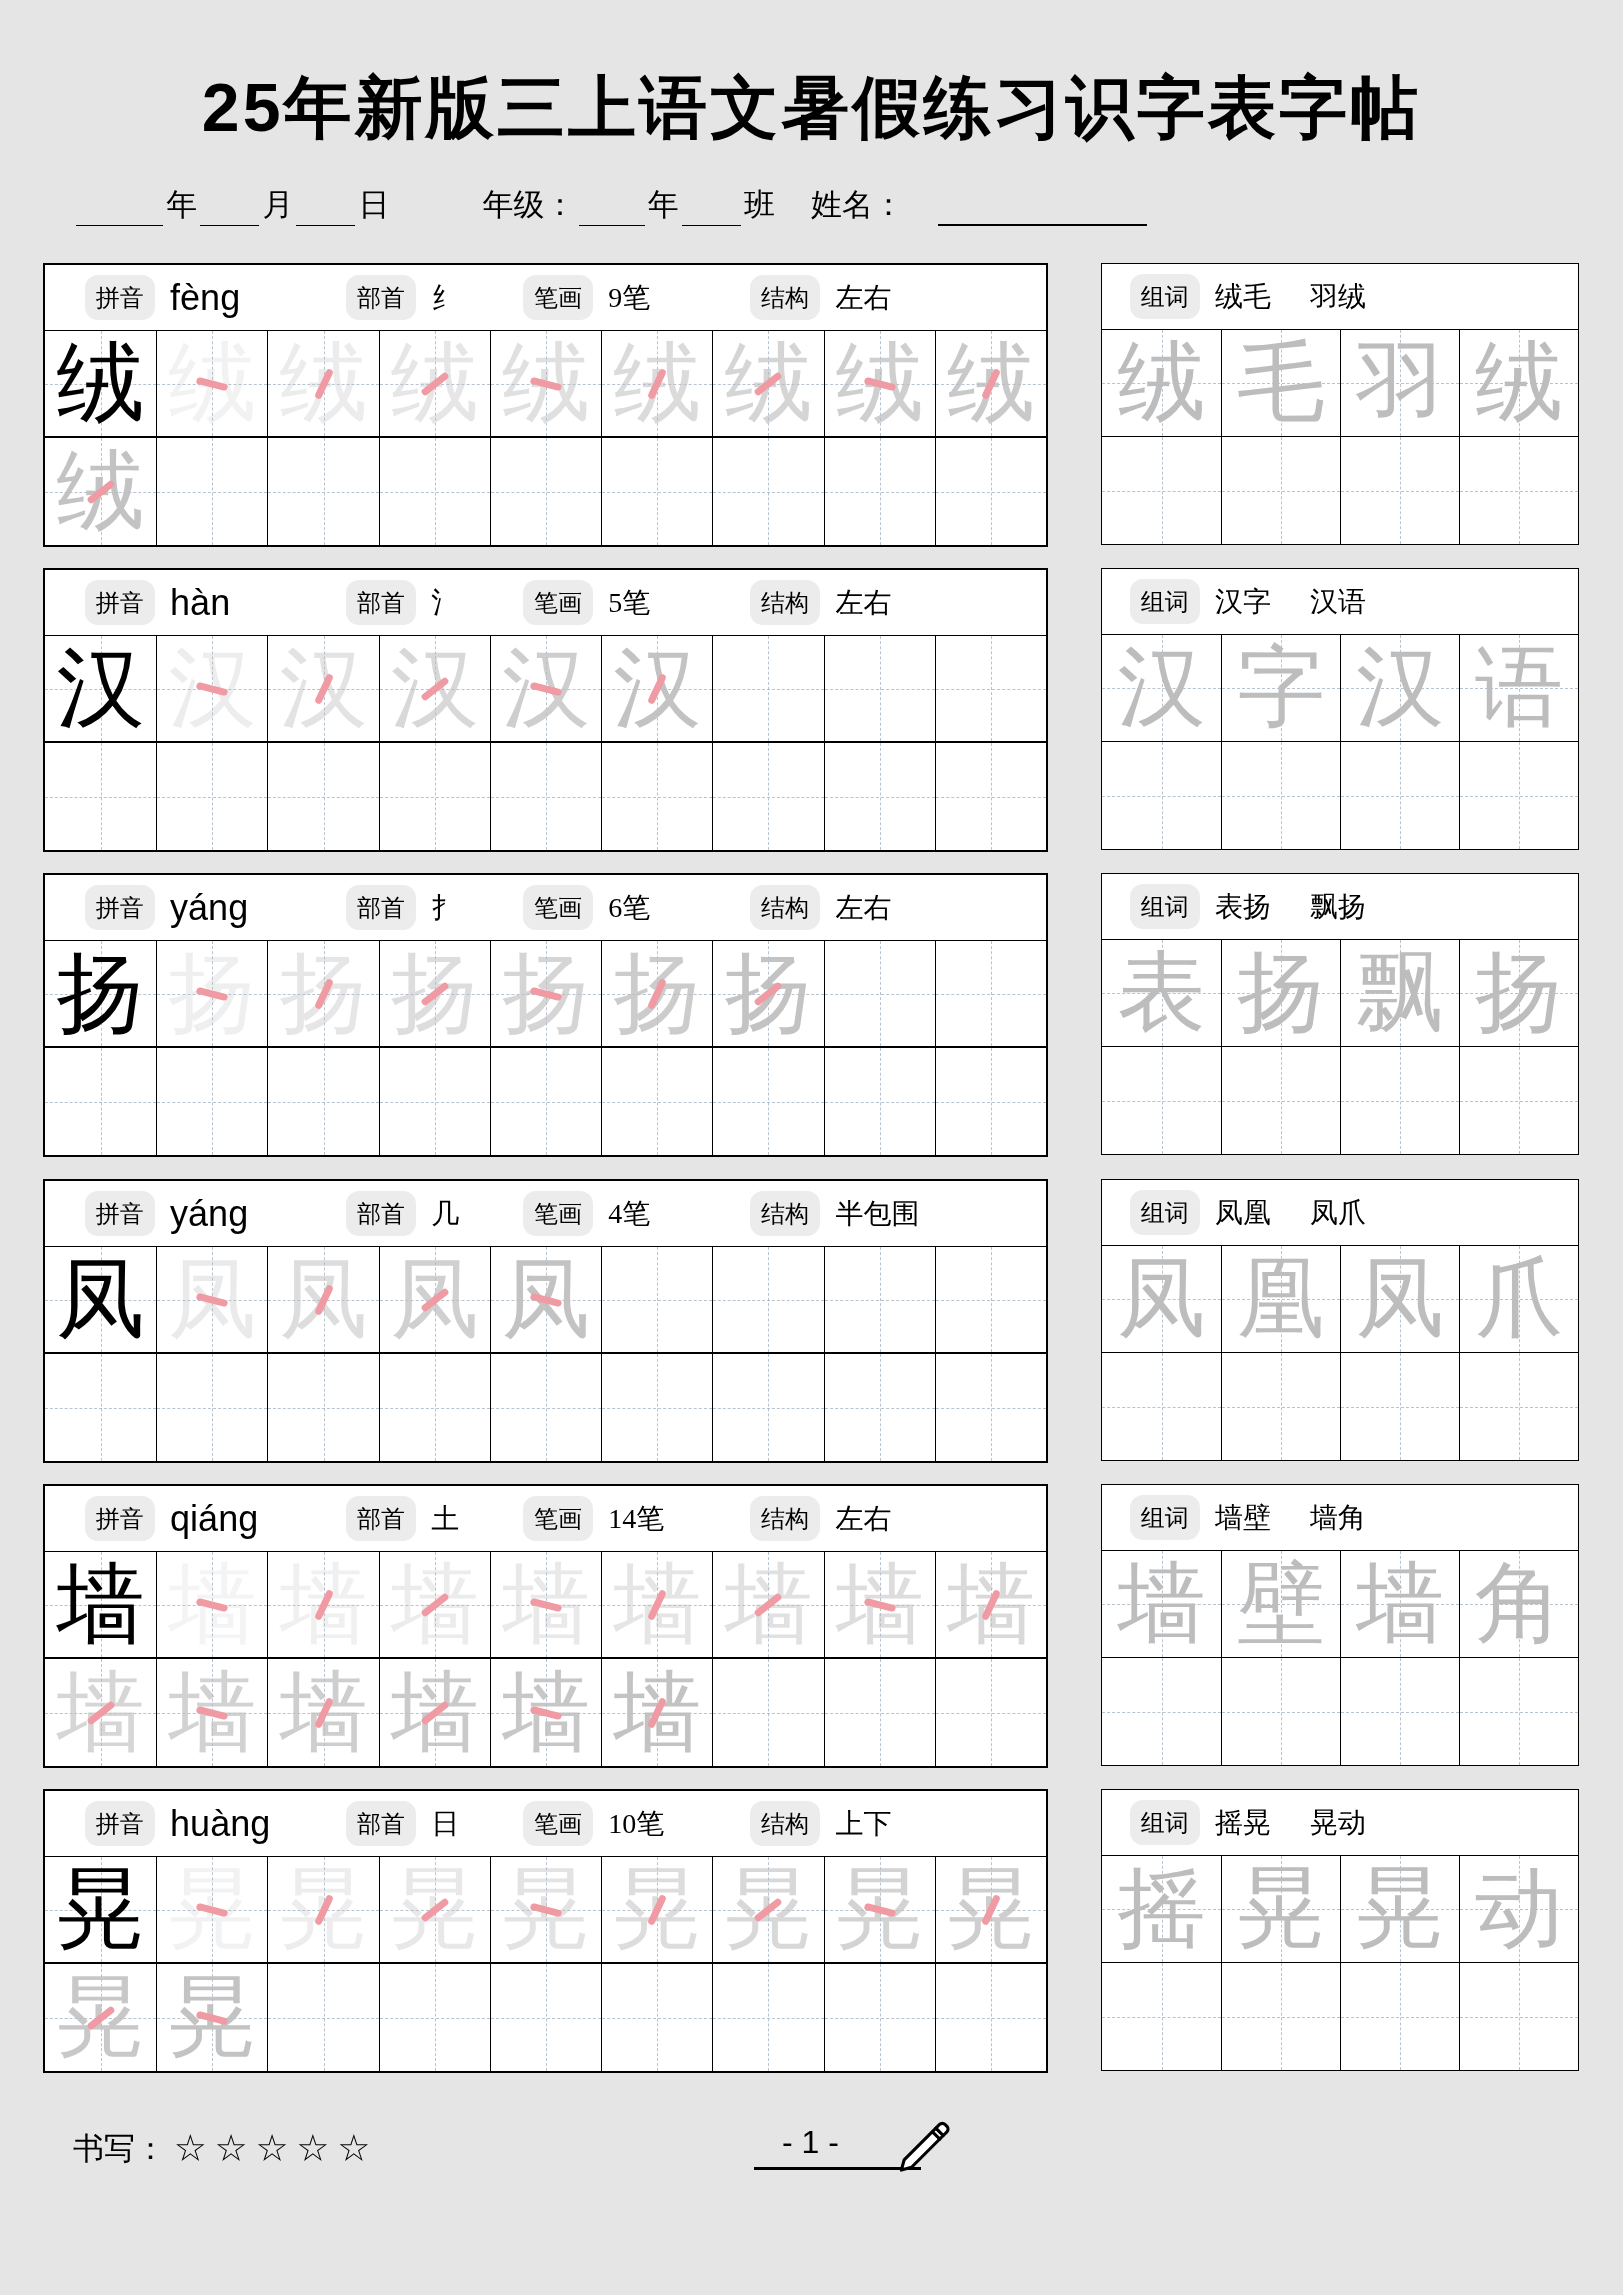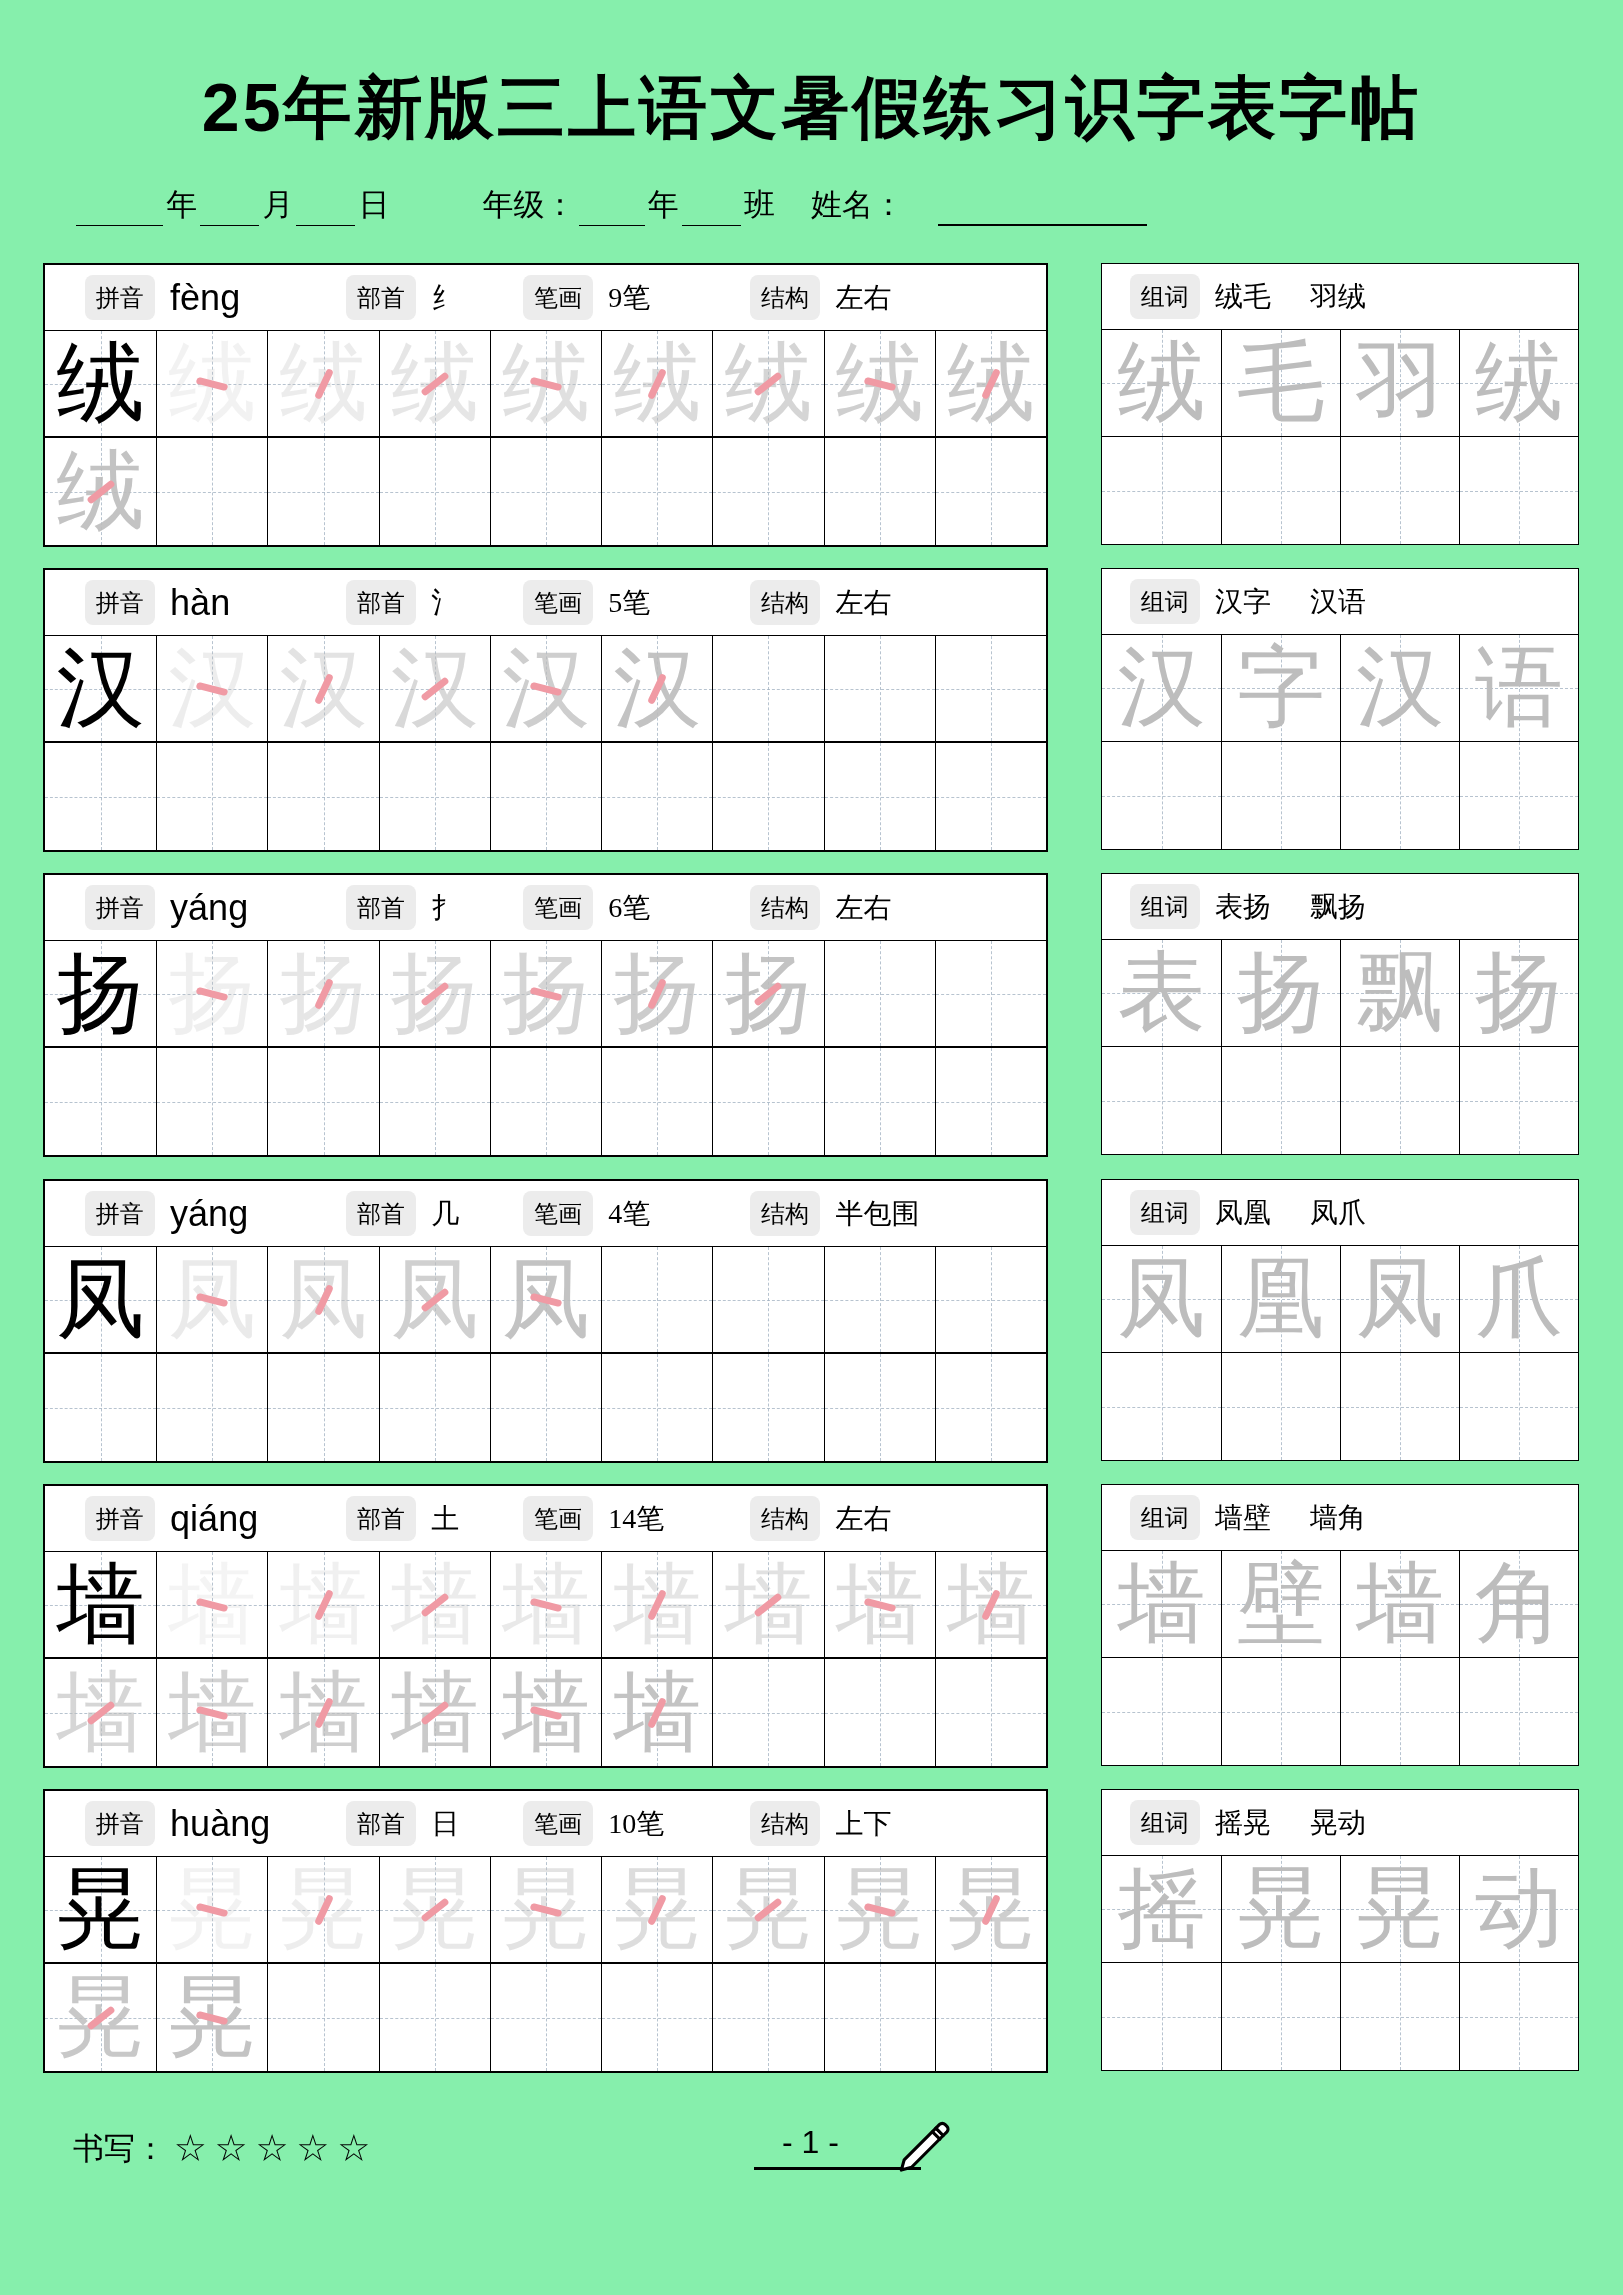--- a/index.html
+++ b/index.html
@@ -3,34 +3,34 @@
 <meta charset="utf-8">
 <style>
 :root{
   --badge-bg:#ececec; --guide-line:#9fb0c0; --faded-char:#bdbdbd;
   --stroke-highlight:#f09aa4; --motto-red:#de3227; --ink:#000;
   --sans:"Liberation Sans","DejaVu Sans",sans-serif;
   --serif:"Liberation Serif","DejaVu Serif",serif;
 }
 *{box-sizing:border-box}
 body{margin:0;background:#fff}
-.page{position:relative;width:1623px;height:2295px;background:#86efac;font-family:var(--sans);color:var(--ink);overflow:hidden}
+.page{position:relative;width:1623px;height:2295px;background:#e5e5e5;font-family:var(--sans);color:var(--ink);overflow:hidden}
 .title{position:absolute;left:0;right:0;top:17px;text-align:center;font-family:var(--sans);font-weight:bold;font-size:68px;letter-spacing:3.1px;white-space:nowrap}
 .dateline{position:absolute;left:73px;top:184px;width:1515px;display:flex;align-items:flex-end;font-family:var(--serif);font-size:31px;white-space:nowrap}
 .dl-label{display:inline-block}
 .blank{display:inline-block;height:34px;border-bottom:1.5px solid #000;margin:0 3.1px}
 .b110{width:87px}.b75{width:59px}.b85{width:66px}
 .nameblank{width:209px;border-bottom:2.3px solid #000}
 .gap1{width:93px}.gap2{width:36px}.gap3{width:31px}
 .block{position:absolute;border:2.3px solid #000;background:#fff}
 .left-block{left:43px;width:1005px}
 .right-block{left:1101px;width:478px;border-width:1.5px}
 .hdr{height:66px;display:flex;align-items:center;padding-left:40px;border-bottom:1.5px solid #000;font-family:var(--serif);white-space:nowrap}
 .rhdr{padding-left:28px}
-.badge{background:var(--badge-bg);border-radius:8px;padding:6.2px 10.8px;font-size:24px;margin-right:15.5px;font-family:var(--serif)}
+.badge{background:var(--badge-bg);border-radius:13px;padding:6.2px 10.8px;font-size:24px;margin-right:15.5px;font-family:var(--serif)}
 .val{font-size:28px}
 .pinyin-val{font-family:var(--sans);font-size:36px;width:176px}
 .radical-val{width:60px;margin-right:32px}
 .strokes-val{width:102px;margin-right:40px}
 .word{font-size:28px;margin-right:39px}
 .grid{display:grid}
 .grid9{grid-template-columns:repeat(9,1fr);grid-auto-rows:107px}
 .grid4{grid-template-columns:repeat(4,1fr);grid-auto-rows:107px}
 .cell{position:relative;border-left:1.5px solid #000;display:flex;align-items:center;justify-content:center;overflow:hidden}
 .grid9 .cell:nth-child(9n+1){border-left:none}

